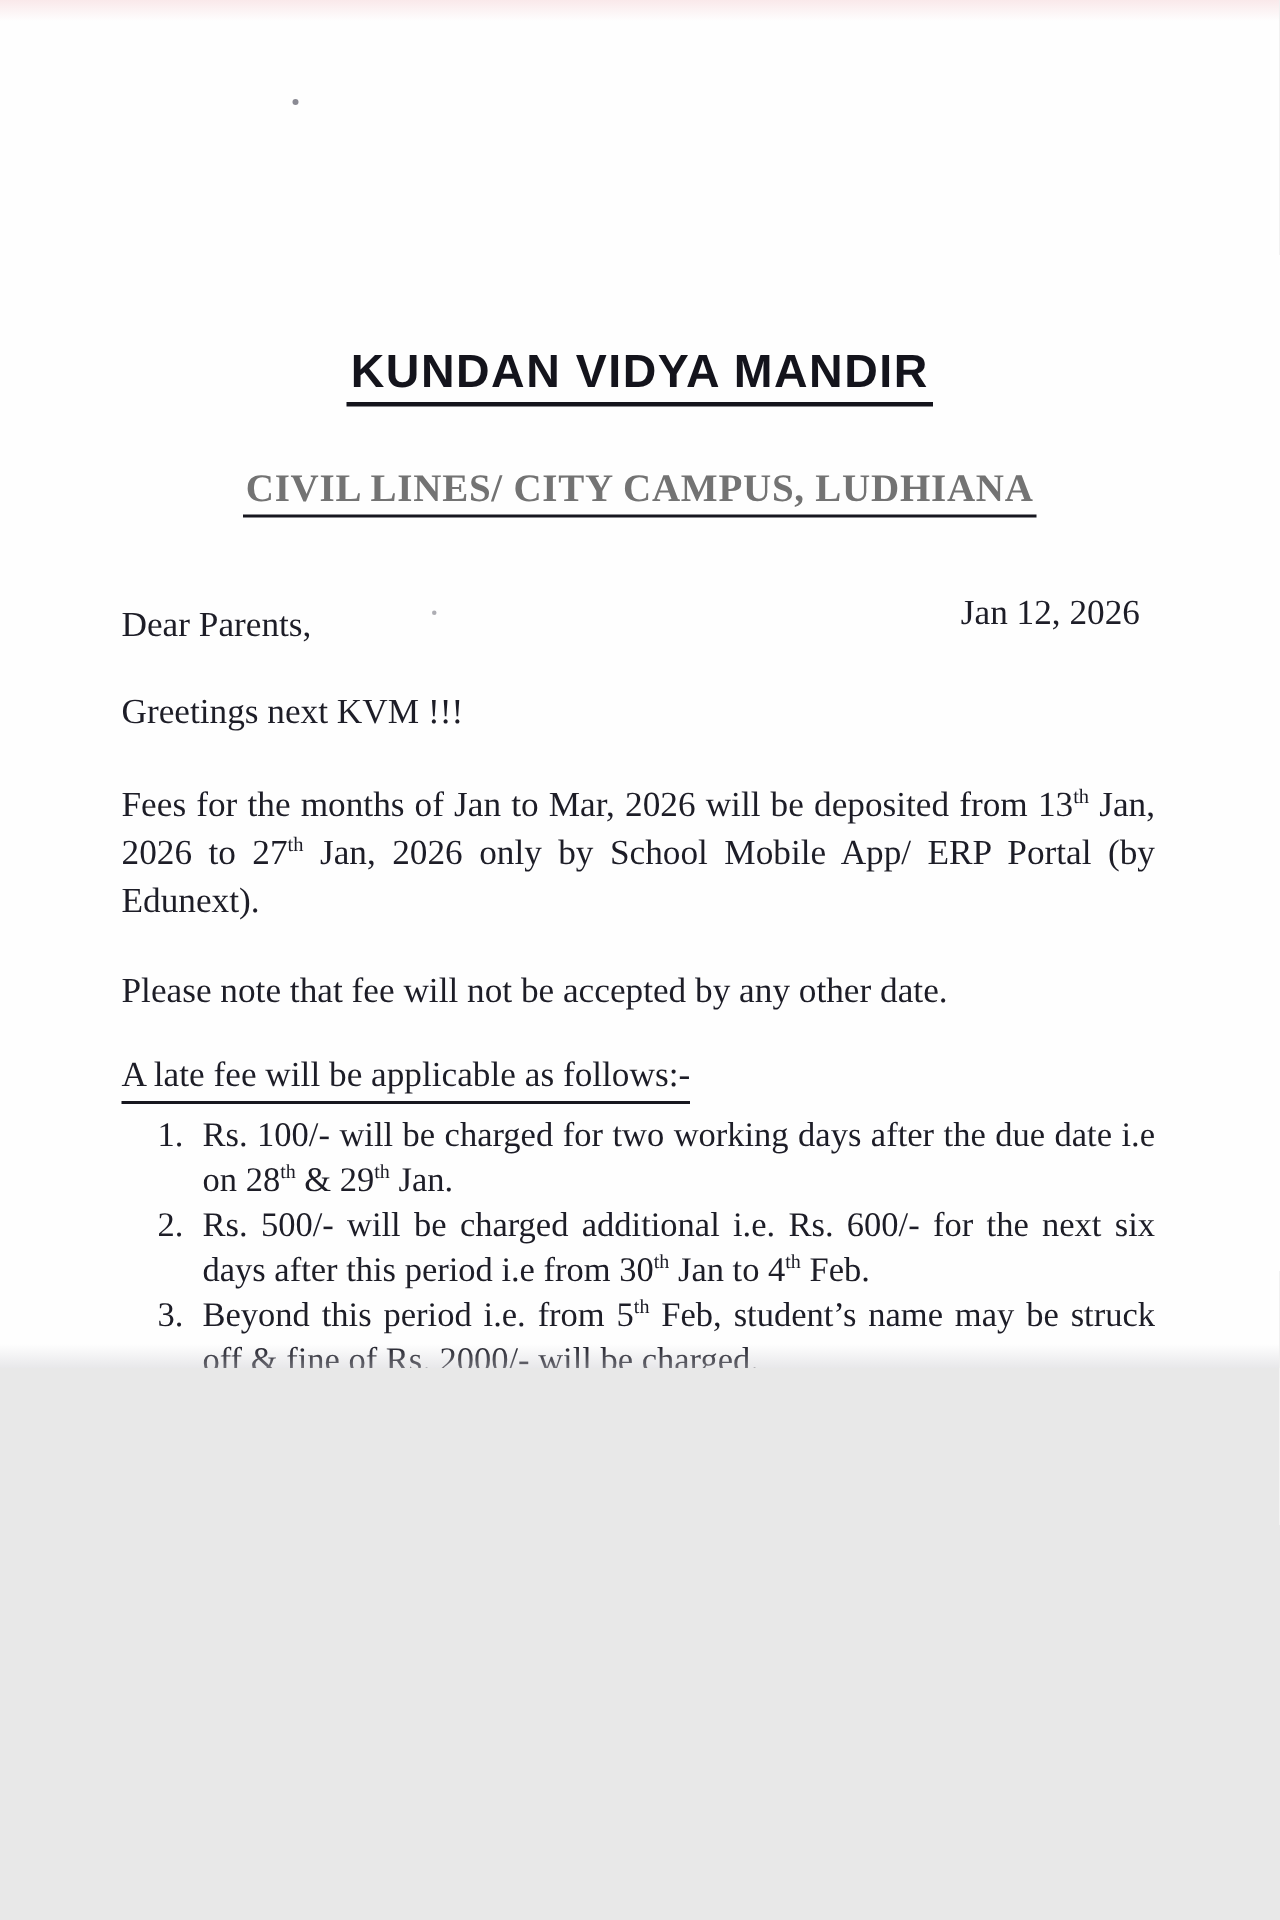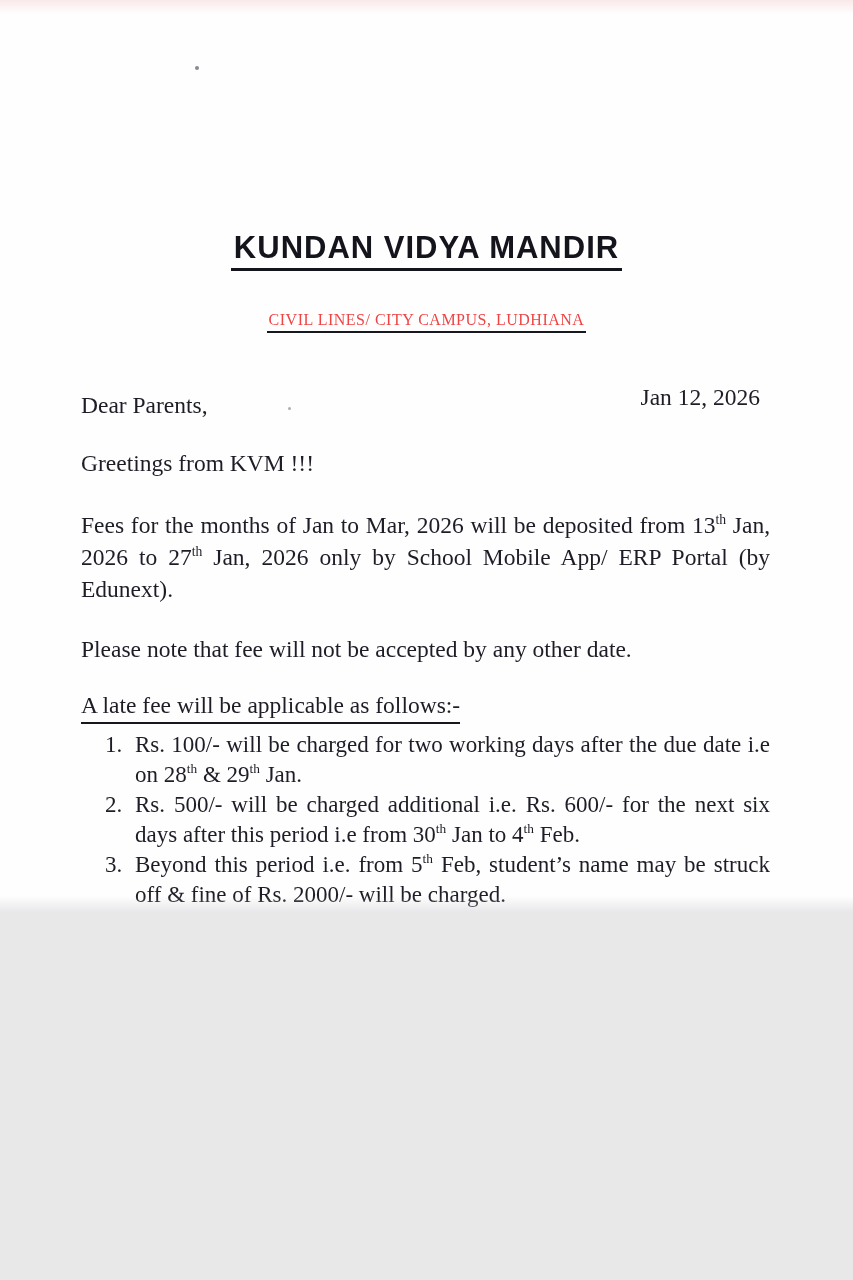--- a/index.html
+++ b/index.html
@@ -35,24 +35,24 @@
     font-size:31px;
     letter-spacing:1px;
     color:#14141c;
     border-bottom:3.5px solid #14141c;
     padding:0 3px 3px 3px;
     line-height:1.1;
   }
   .subtitle{
     display:inline-block;
     margin-top:40px;
-    font-weight:400;
-    font-size:16px;
+    font-weight:700;
+    font-size:26px;
     letter-spacing:.5px;
-    color:#ef4444;
+    color:#737373;
     border-bottom:2.5px solid #17171f;
     padding:0 2px 2px 2px;
     line-height:1.15;
   }
 
   .content{margin:56px 83px 0 81px;font-size:23.5px;line-height:32px;}
   .salutation-row{display:flex;justify-content:space-between;align-items:center;}
   .letter-date{padding-right:10px;transform:translateY(-8px);}
   .greeting{margin-top:26px;}
   .para{margin-top:30px;text-align:justify;}
@@ -88,21 +88,21 @@
     <div class="subtitle">CIVIL LINES/ CITY CAMPUS, LUDHIANA</div>
   </div>
 
   <div class="content">
 
     <div class="salutation-row">
       <span>Dear Parents,</span>
       <span class="letter-date">Jan 12, 2026</span>
     </div>
 
-    <div class="greeting">Greetings from KVM !!!</div>
+    <div class="greeting">Greetings next KVM !!!</div>
 
     <div class="para"><span>Fees for the months of Jan to Mar, 2026 will be deposited from 13</span><sup>th</sup><span> Jan, 2026 to 27</span><sup>th</sup><span> Jan, 2026 only by School Mobile App/ ERP Portal (by Edunext).</span></div>
 
     <div class="note">Please note that fee will not be accepted by any other date.</div>
 
     <div>
       <div class="latefee-heading">A late fee will be applicable as follows:-</div>
     </div>
 
     <div class="fee-list">

